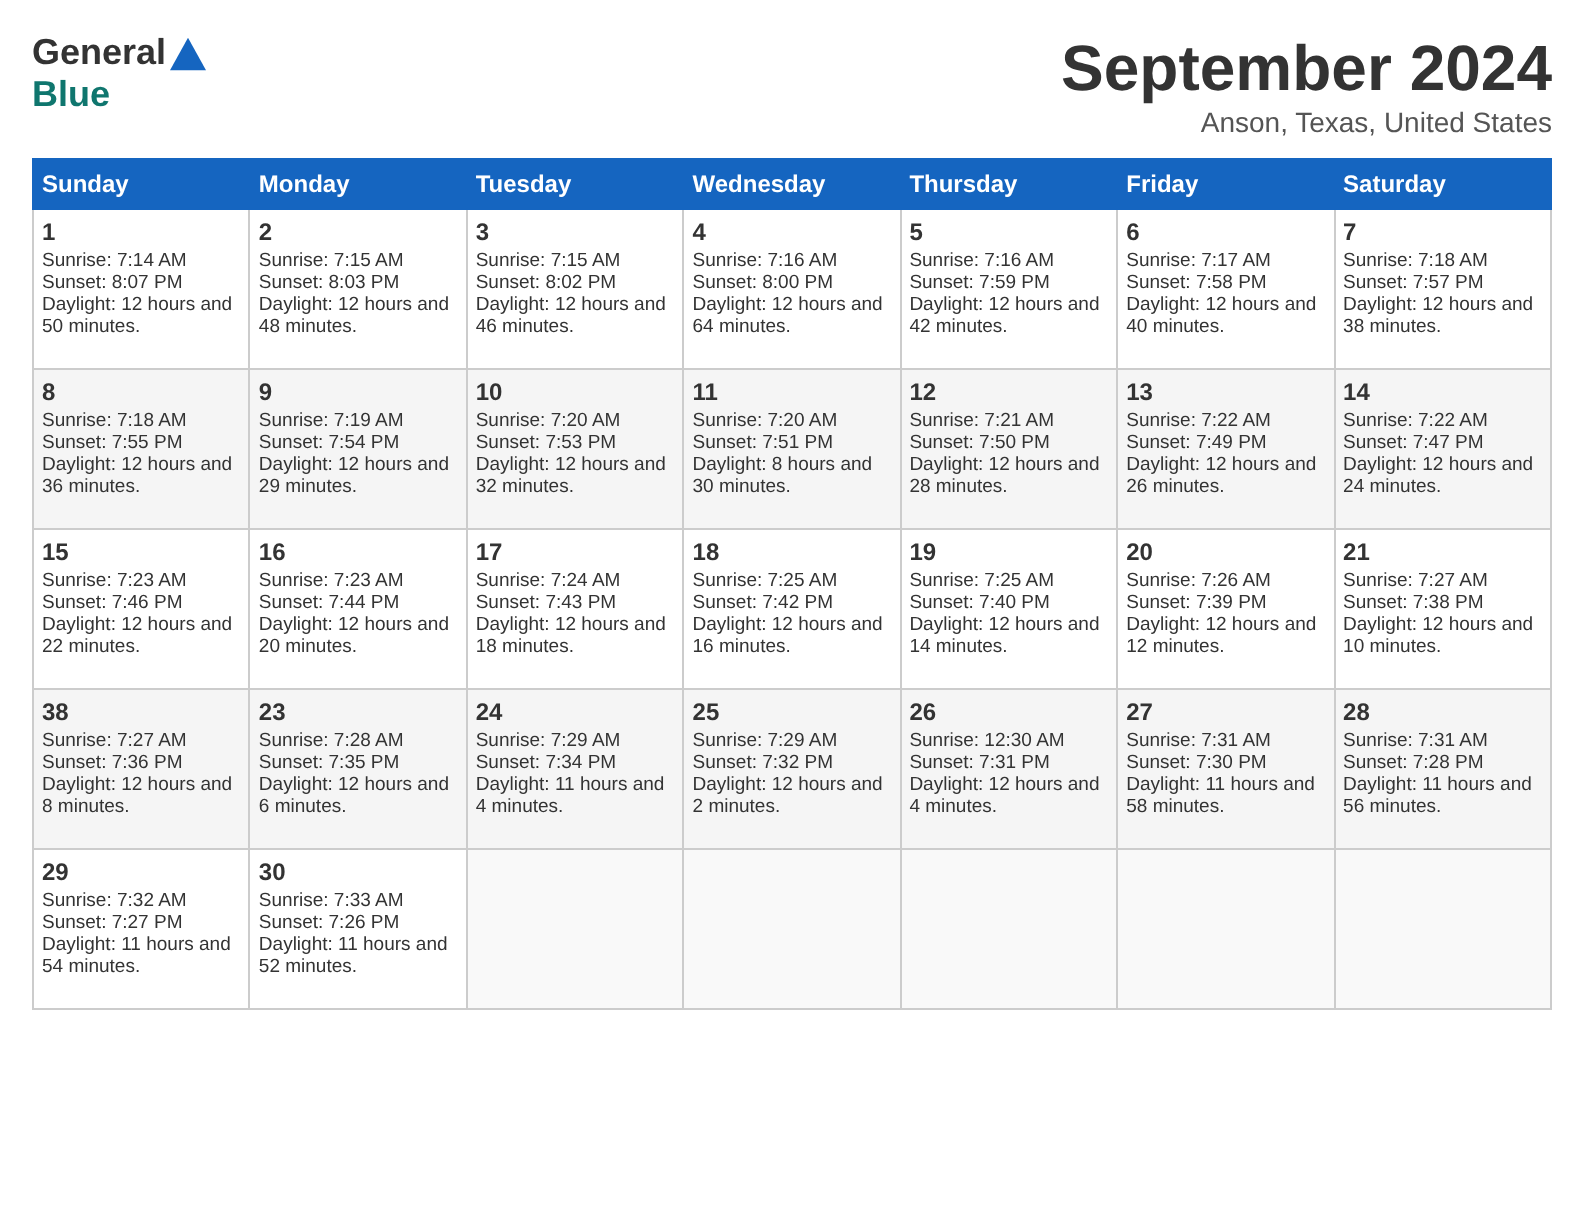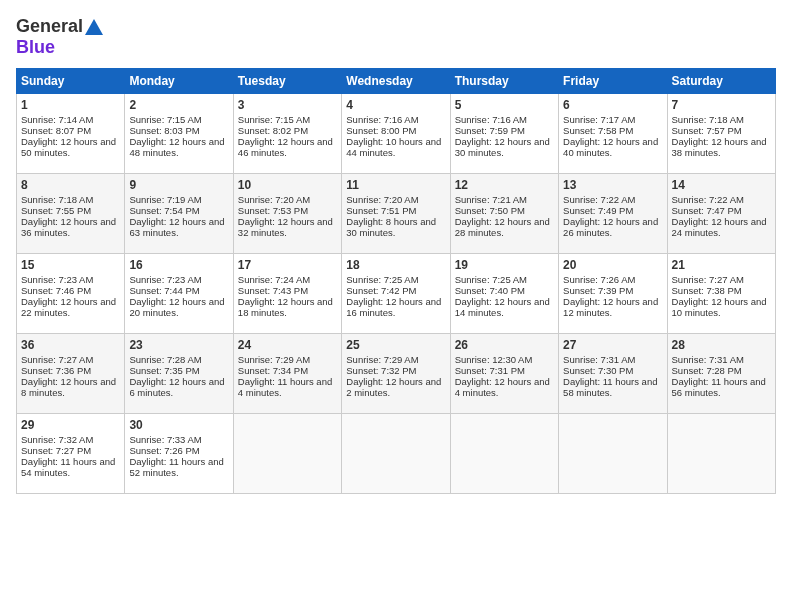--- a/index.html
+++ b/index.html
@@ -98,22 +98,26 @@
 <div class="page">
   <div class="header">
     <div class="logo">
       <div class="logo-text">
         <span class="logo-general">General</span>
         <svg class="logo-icon" viewBox="0 0 20 18" xmlns="http://www.w3.org/2000/svg">
           <polygon points="0,18 10,0 20,18" fill="#1565c0"></polygon>
         </svg>
       </div>
       <div style="display:flex; align-items:center;">
-        <span class="logo-blue" style="color:#6d28d9; font-size:18px; font-weight:bold;">Blue</span>
+        <span class="logo-blue" style="color:#0f766e; font-size:18px; font-weight:bold;">Blue</span>
       </div>
+    </div>
+    <div class="title-block">
+      <div class="month-title">September 2024</div>
+      <div class="location">Anson, Texas, United States</div>
     </div>
   </div>
 
   <table class="calendar">
     <thead>
       <tr>
         <th>Sunday</th>
         <th>Monday</th>
         <th>Tuesday</th>
         <th>Wednesday</th>
@@ -139,27 +143,27 @@
           <td>
             <span class="day-num">3</span>
             <div>Sunrise: 7:15 AM</div>
             <div>Sunset: 8:02 PM</div>
             <div>Daylight: 12 hours and 46 minutes.</div>
           </td>
           <td>
             <span class="day-num">4</span>
             <div>Sunrise: 7:16 AM</div>
             <div>Sunset: 8:00 PM</div>
-            <div>Daylight: 10 hours and 44 minutes.</div>
+            <div>Daylight: 12 hours and 64 minutes.</div>
           </td>
           <td>
             <span class="day-num">5</span>
             <div>Sunrise: 7:16 AM</div>
             <div>Sunset: 7:59 PM</div>
-            <div>Daylight: 12 hours and 30 minutes.</div>
+            <div>Daylight: 12 hours and 42 minutes.</div>
           </td>
           <td>
             <span class="day-num">6</span>
             <div>Sunrise: 7:17 AM</div>
             <div>Sunset: 7:58 PM</div>
             <div>Daylight: 12 hours and 40 minutes.</div>
           </td>
           <td>
             <span class="day-num">7</span>
             <div>Sunrise: 7:18 AM</div>
@@ -171,21 +175,21 @@
           <td>
             <span class="day-num">8</span>
             <div>Sunrise: 7:18 AM</div>
             <div>Sunset: 7:55 PM</div>
             <div>Daylight: 12 hours and 36 minutes.</div>
           </td>
           <td>
             <span class="day-num">9</span>
             <div>Sunrise: 7:19 AM</div>
             <div>Sunset: 7:54 PM</div>
-            <div>Daylight: 12 hours and 63 minutes.</div>
+            <div>Daylight: 12 hours and 29 minutes.</div>
           </td>
           <td>
             <span class="day-num">10</span>
             <div>Sunrise: 7:20 AM</div>
             <div>Sunset: 7:53 PM</div>
             <div>Daylight: 12 hours and 32 minutes.</div>
           </td>
           <td>
             <span class="day-num">11</span>
             <div>Sunrise: 7:20 AM</div>
@@ -250,21 +254,21 @@
           </td>
           <td>
             <span class="day-num">21</span>
             <div>Sunrise: 7:27 AM</div>
             <div>Sunset: 7:38 PM</div>
             <div>Daylight: 12 hours and 10 minutes.</div>
           </td>
         </tr>
         <tr>
           <td>
-            <span class="day-num">36</span>
+            <span class="day-num">38</span>
             <div>Sunrise: 7:27 AM</div>
             <div>Sunset: 7:36 PM</div>
             <div>Daylight: 12 hours and 8 minutes.</div>
           </td>
           <td>
             <span class="day-num">23</span>
             <div>Sunrise: 7:28 AM</div>
             <div>Sunset: 7:35 PM</div>
             <div>Daylight: 12 hours and 6 minutes.</div>
           </td>

